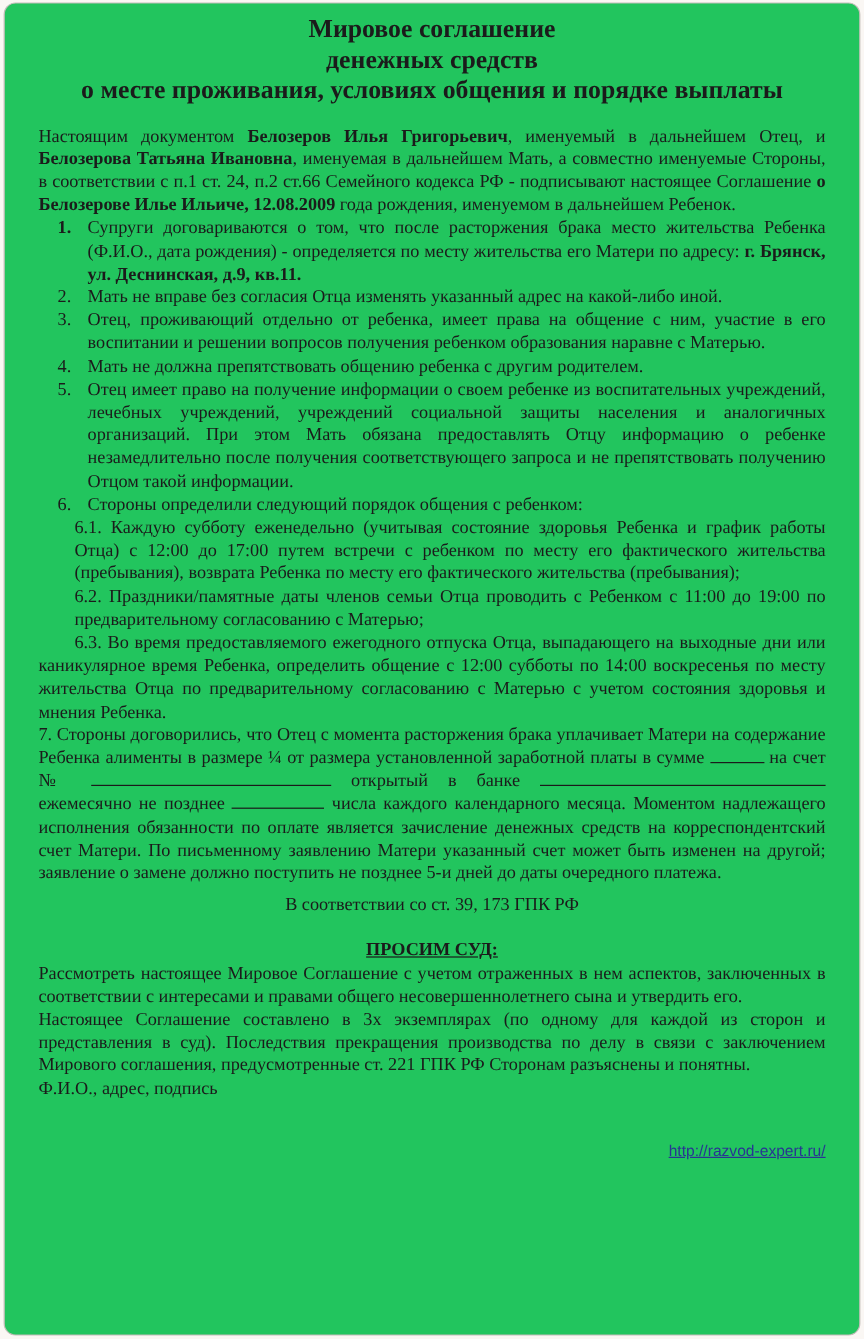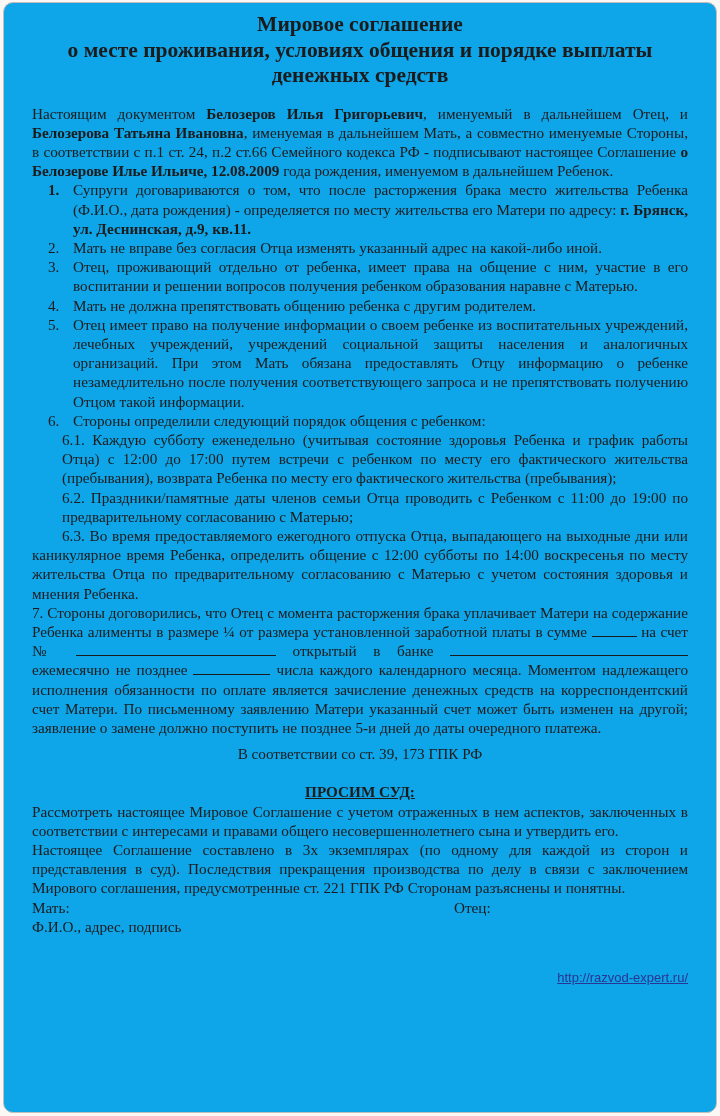--- a/index.html
+++ b/index.html
@@ -6,21 +6,21 @@
   body {
     width: 720px; height: 1116px;
     background: #faf7f4;
     position: relative;
     overflow: hidden;
     font-family: "Liberation Serif", serif;
   }
   .sheet {
     position: absolute;
     left: 3px; top: 2px; right: 3px; bottom: 3px;
-    background: #0ea5e9;
+    background: #22c55e;
     border: 1px solid #c4bdb9;
     border-radius: 10px;
     box-sizing: border-box;
     padding: 7px 28px 0 28px;
     color: #1b1b1b;
   }
   .doc-title {
     text-align: center;
     font-weight: bold;
     font-size: 21.5px;
@@ -66,22 +66,22 @@
     cursor: pointer;
   }
 </style>
 </head>
 <body>
 
 <div class="sheet">
 
   <div class="doc-title">
     <div>Мировое соглашение</div>
+    <div>денежных средств</div>
     <div>о месте проживания, условиях общения и порядке выплаты</div>
-    <div>денежных средств</div>
   </div>
 
   <div class="doc-body">
 
     <p><span>Настоящим документом </span><b>Белозеров Илья Григорьевич</b><span>, именуемый в дальнейшем Отец, и </span><b>Белозерова Татьяна Ивановна</b><span>, именуемая в дальнейшем Мать, а совместно именуемые Стороны, в соответствии с п.1 ст. 24, п.2 ст.66 Семейного кодекса РФ - подписывают настоящее Соглашение </span><b>о Белозерове Илье Ильиче, 12.08.2009</b><span> года рождения, именуемом в дальнейшем Ребенок.</span></p>
 
     <div class="li"><span class="num bold">1.</span><span>Супруги договариваются о том, что после расторжения брака место жительства Ребенка (Ф.И.О., дата рождения) - определяется по месту жительства его Матери по адресу: </span><b>г. Брянск, ул. Деснинская, д.9, кв.11.</b></div>
 
     <div class="li"><span class="num">2.</span><span>Мать не вправе без согласия Отца изменять указанный адрес на какой-либо иной.</span></div>
 
@@ -103,24 +103,20 @@
 
     <p class="legal-ref">В соответствии со ст. 39, 173 ГПК РФ</p>
 
     <p class="court-heading">ПРОСИМ СУД:</p>
 
     <p>Рассмотреть настоящее Мировое Соглашение с учетом отраженных в нем аспектов, заключенных в соответствии с интересами и правами общего несовершеннолетнего сына и утвердить его.</p>
 
     <p>Настоящее Соглашение составлено в 3х экземплярах (по одному для каждой из сторон и представления в суд). Последствия прекращения производства по делу в связи с заключением Мирового соглашения, предусмотренные ст. 221 ГПК РФ Сторонам разъяснены и понятны.</p>
 
     <div class="sig-row">
-      <div class="sig-left">Мать:</div>
-      <div class="sig-right indent">Отец:</div>
-    </div>
-    <div class="sig-row">
       <div class="sig-right">Ф.И.О., адрес, подпись</div>
     </div>
 
     <div class="footer-link-wrap">
       <a>http://razvod-expert.ru/</a>
     </div>
 
   </div>
 </div>
 

